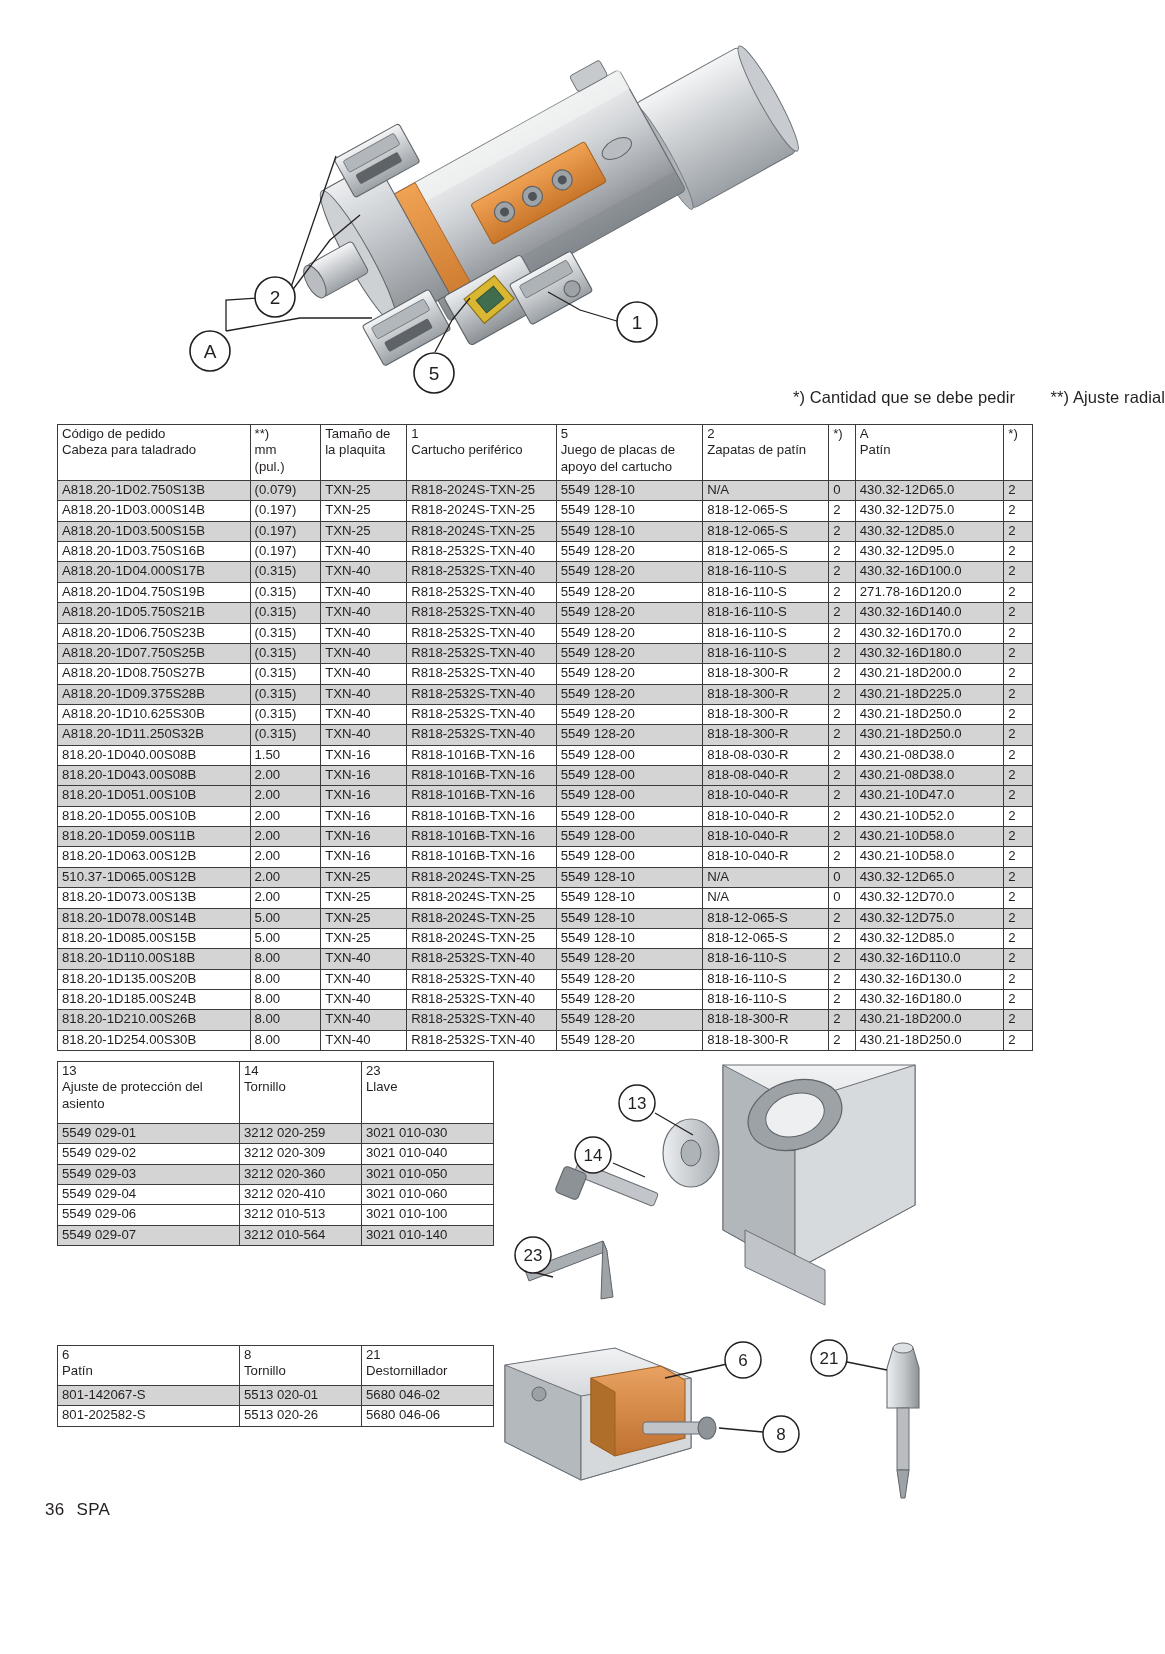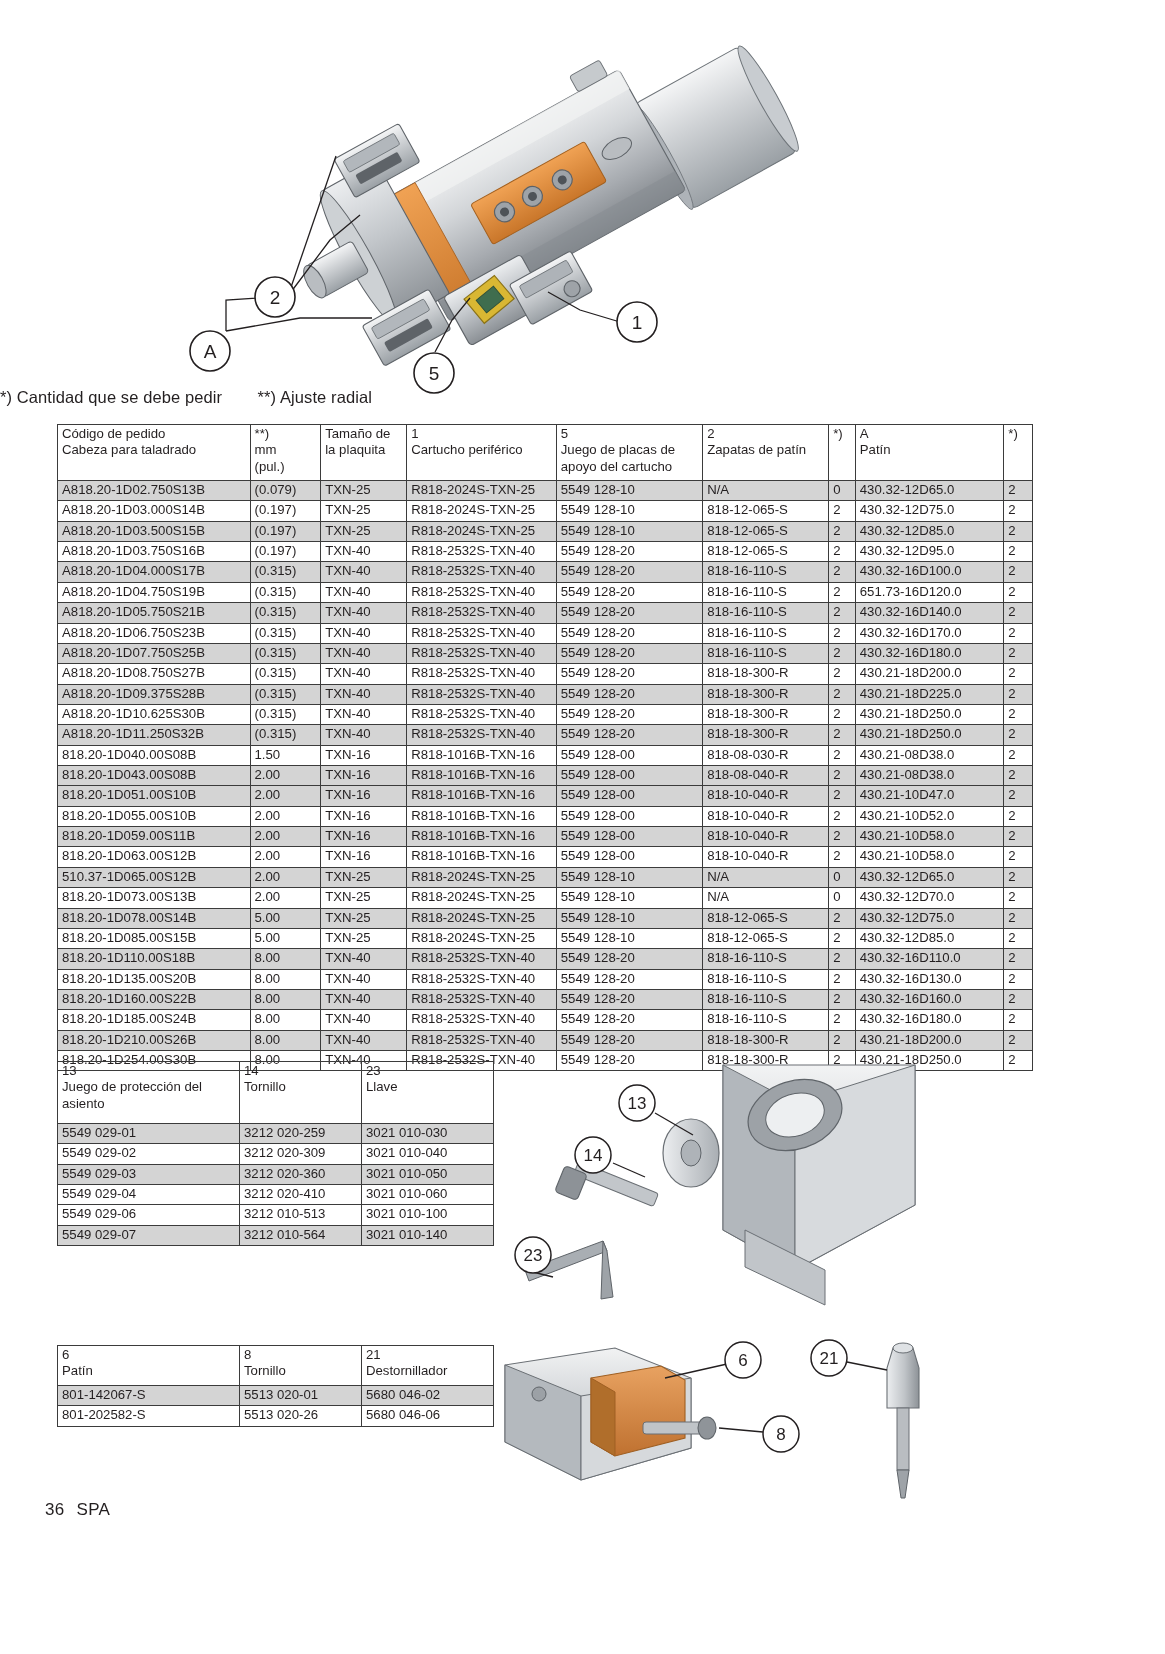--- a/index.html
+++ b/index.html
@@ -13,21 +13,21 @@
     overflow:hidden;
   }
 
   
   #hero { position:absolute; left:0; top:0; width:1165px; height:410px; }
   #hero svg { display:block; }
 
   
   .legend-line {
     position:absolute; left:0; top:388px; width:1165px;
-    text-align:left; font-size:16.5px; letter-spacing:0.1px;
+    text-align:right; font-size:16.5px; letter-spacing:0.1px;
     color:#231f20;
   }
   .legend-line span { display:inline-block; }
   .legend-gap { width:26px; }
 
   
   table.cat {
     border-collapse:collapse;
     table-layout:fixed;
     font-size:13.2px;
@@ -329,21 +329,21 @@
           <td>2</td>
         </tr>
         <tr>
           <td>A818.20-1D04.750S19B</td>
           <td>(0.315)</td>
           <td>TXN-40</td>
           <td>R818-2532S-TXN-40</td>
           <td>5549 128-20</td>
           <td>818-16-110-S</td>
           <td>2</td>
-          <td>651.73-16D120.0</td>
+          <td>271.78-16D120.0</td>
           <td>2</td>
         </tr>
         <tr class="alt">
           <td>A818.20-1D05.750S21B</td>
           <td>(0.315)</td>
           <td>TXN-40</td>
           <td>R818-2532S-TXN-40</td>
           <td>5549 128-20</td>
           <td>818-16-110-S</td>
           <td>2</td>
@@ -539,31 +539,20 @@
         </tr>
         <tr>
           <td>818.20-1D135.00S20B</td>
           <td>8.00</td>
           <td>TXN-40</td>
           <td>R818-2532S-TXN-40</td>
           <td>5549 128-20</td>
           <td>818-16-110-S</td>
           <td>2</td>
           <td>430.32-16D130.0</td>
-          <td>2</td>
-        </tr>
-        <tr class="alt">
-          <td>818.20-1D160.00S22B</td>
-          <td>8.00</td>
-          <td>TXN-40</td>
-          <td>R818-2532S-TXN-40</td>
-          <td>5549 128-20</td>
-          <td>818-16-110-S</td>
-          <td>2</td>
-          <td>430.32-16D160.0</td>
           <td>2</td>
         </tr>
         <tr>
           <td>818.20-1D185.00S24B</td>
           <td>8.00</td>
           <td>TXN-40</td>
           <td>R818-2532S-TXN-40</td>
           <td>5549 128-20</td>
           <td>818-16-110-S</td>
           <td>2</td>
@@ -600,21 +589,21 @@
   <table class="cat" id="tbl-two">
     <colgroup>
         <col class="d0">
         <col class="d1">
         <col class="d2">
       </colgroup>
     <thead>
       <tr>
         <td>
           <span class="hdr-num">13</span>
-          <span class="hdr-txt">Juego de protección del</span>
+          <span class="hdr-txt">Ajuste de protección del</span>
           <span class="hdr-txt">asiento</span>
         </td>
         <td>
           <span class="hdr-num">14</span>
           <span class="hdr-txt">Tornillo</span>
         </td>
         <td>
           <span class="hdr-num">23</span>
           <span class="hdr-txt">Llave</span>
         </td>

